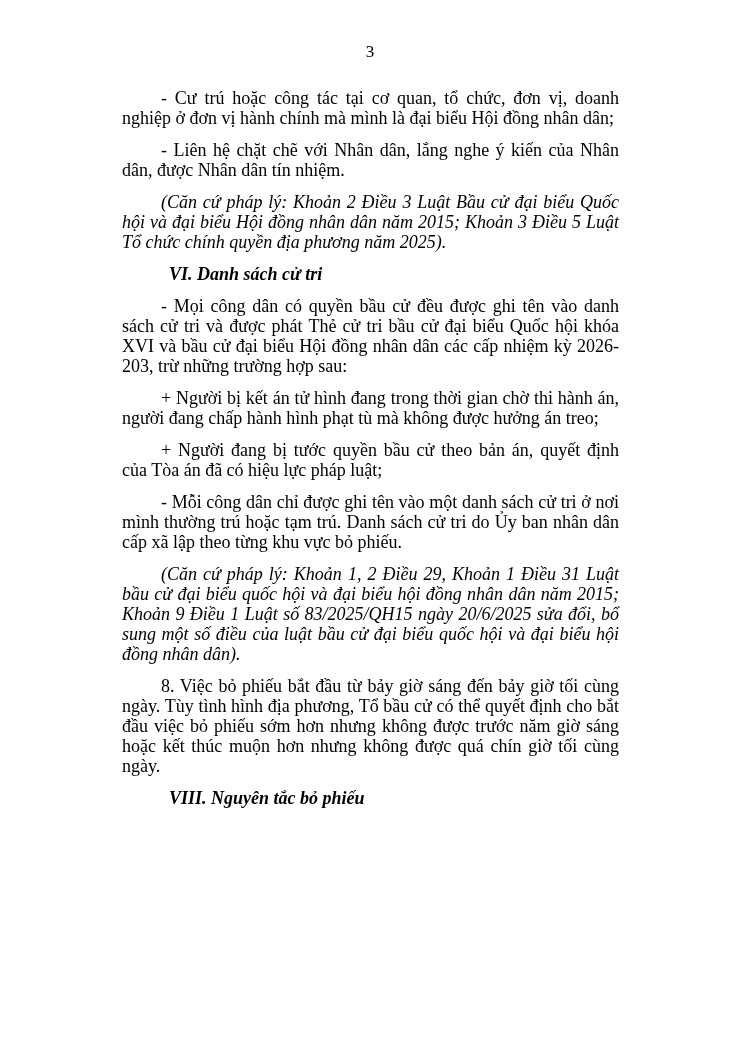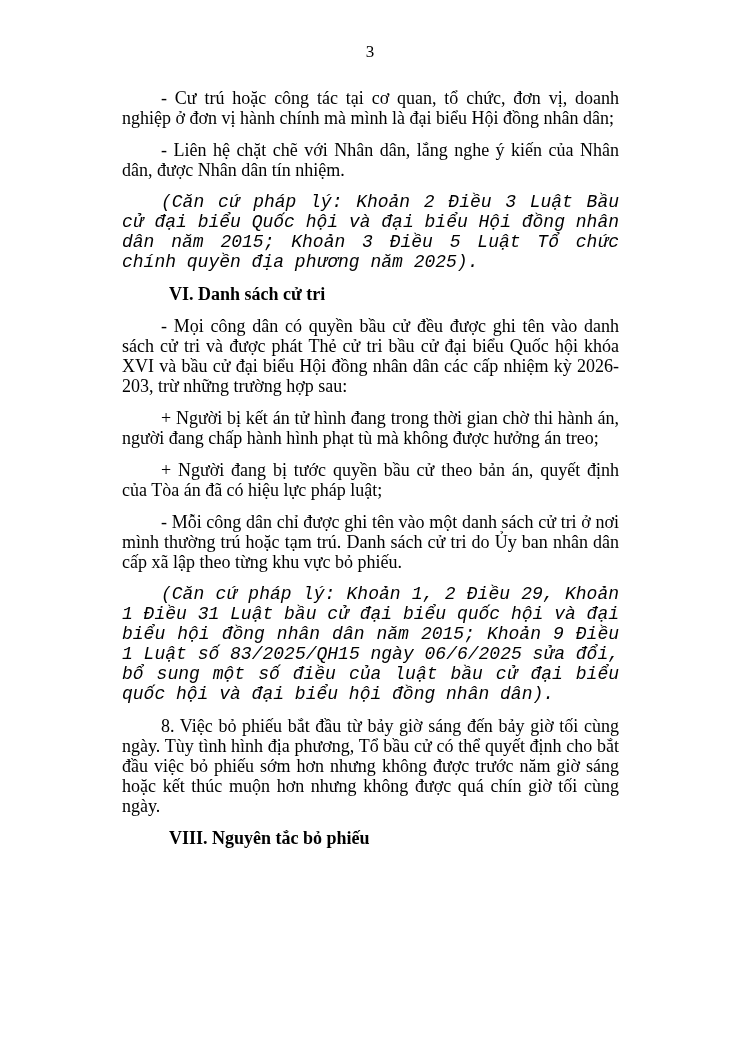--- a/index.html
+++ b/index.html
@@ -38,26 +38,26 @@
     margin: 12px;
     font-size: 18px;
     line-height: 20px;
     text-align: justify;
     text-justify: inter-word;
     text-indent: 39px;
     hyphens: none;
   }
   p.cite {
     font-style: italic;
-    font-family: Liberation Mono, monospace;
   }
   p.heading {
     font-weight: bold;
     text-indent: 47px;
     text-align: left;
+    font-style: italic;
   }
   .bold {
     font-weight: bold;
   }
 </style>
 </head>
 <body>
 
 <div class="page">
 
@@ -75,21 +75,21 @@
 
     <p class="para">- Mọi công dân có quyền bầu cử đều được ghi tên vào danh sách cử tri và được phát Thẻ cử tri bầu cử đại biểu Quốc hội khóa XVI và bầu cử đại biểu Hội đồng nhân dân các cấp nhiệm kỳ 2026-203, trừ những trường hợp sau:</p>
 
     <p class="para">+ Người bị kết án tử hình đang trong thời gian chờ thi hành án, người đang chấp hành hình phạt tù mà không được hưởng án treo;</p>
 
     <p class="para">+ Người đang bị tước quyền bầu cử theo bản án, quyết định của Tòa án đã có hiệu lực pháp luật;</p>
 
 
     <p class="para">- Mỗi công dân chỉ được ghi tên vào một danh sách cử tri ở nơi mình thường trú hoặc tạm trú. Danh sách cử tri do Ủy ban nhân dân cấp xã lập theo từng khu vực bỏ phiếu.</p>
 
-    <p class="cite">(Căn cứ pháp lý: Khoản 1, 2 Điều 29, Khoản 1 Điều 31 Luật bầu cử đại biểu quốc hội và đại biểu hội đồng nhân dân năm 2015; Khoản 9 Điều 1 Luật số 83/2025/QH15 ngày 06/6/2025 sửa đổi, bổ sung một số điều của luật bầu cử đại biểu quốc hội và đại biểu hội đồng nhân dân).</p>
+    <p class="cite">(Căn cứ pháp lý: Khoản 1, 2 Điều 29, Khoản 1 Điều 31 Luật bầu cử đại biểu quốc hội và đại biểu hội đồng nhân dân năm 2015; Khoản 9 Điều 1 Luật số 83/2025/QH15 ngày 20/6/2025 sửa đổi, bổ sung một số điều của luật bầu cử đại biểu quốc hội và đại biểu hội đồng nhân dân).</p>
 
 
 
     <p class="para">8. Việc bỏ phiếu bắt đầu từ bảy giờ sáng đến bảy giờ tối cùng ngày. Tùy tình hình địa phương, Tổ bầu cử có thể quyết định cho bắt đầu việc bỏ phiếu sớm hơn nhưng không được trước năm giờ sáng hoặc kết thúc muộn hơn nhưng không được quá chín giờ tối cùng ngày.</p>
 
 
     <p class="heading">VIII. Nguyên tắc bỏ phiếu</p>
 
   </div>
 </div>

